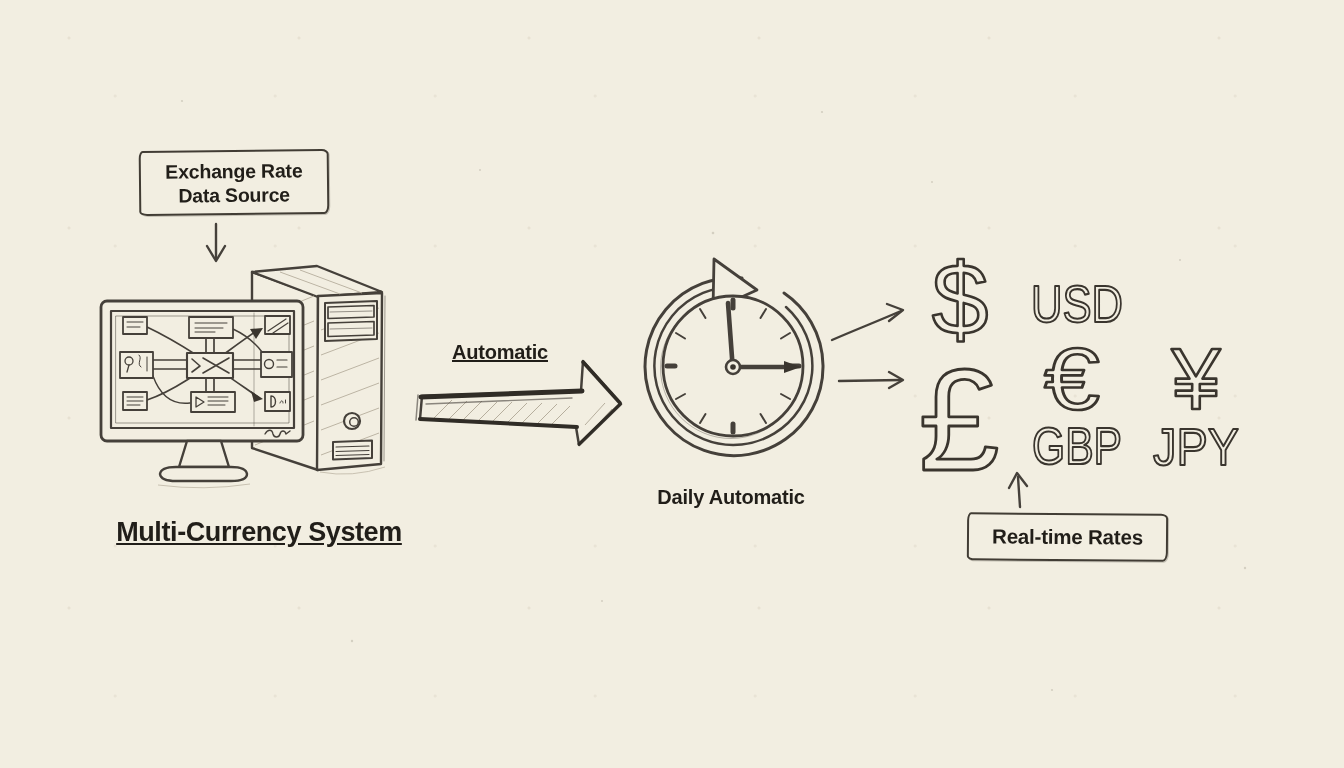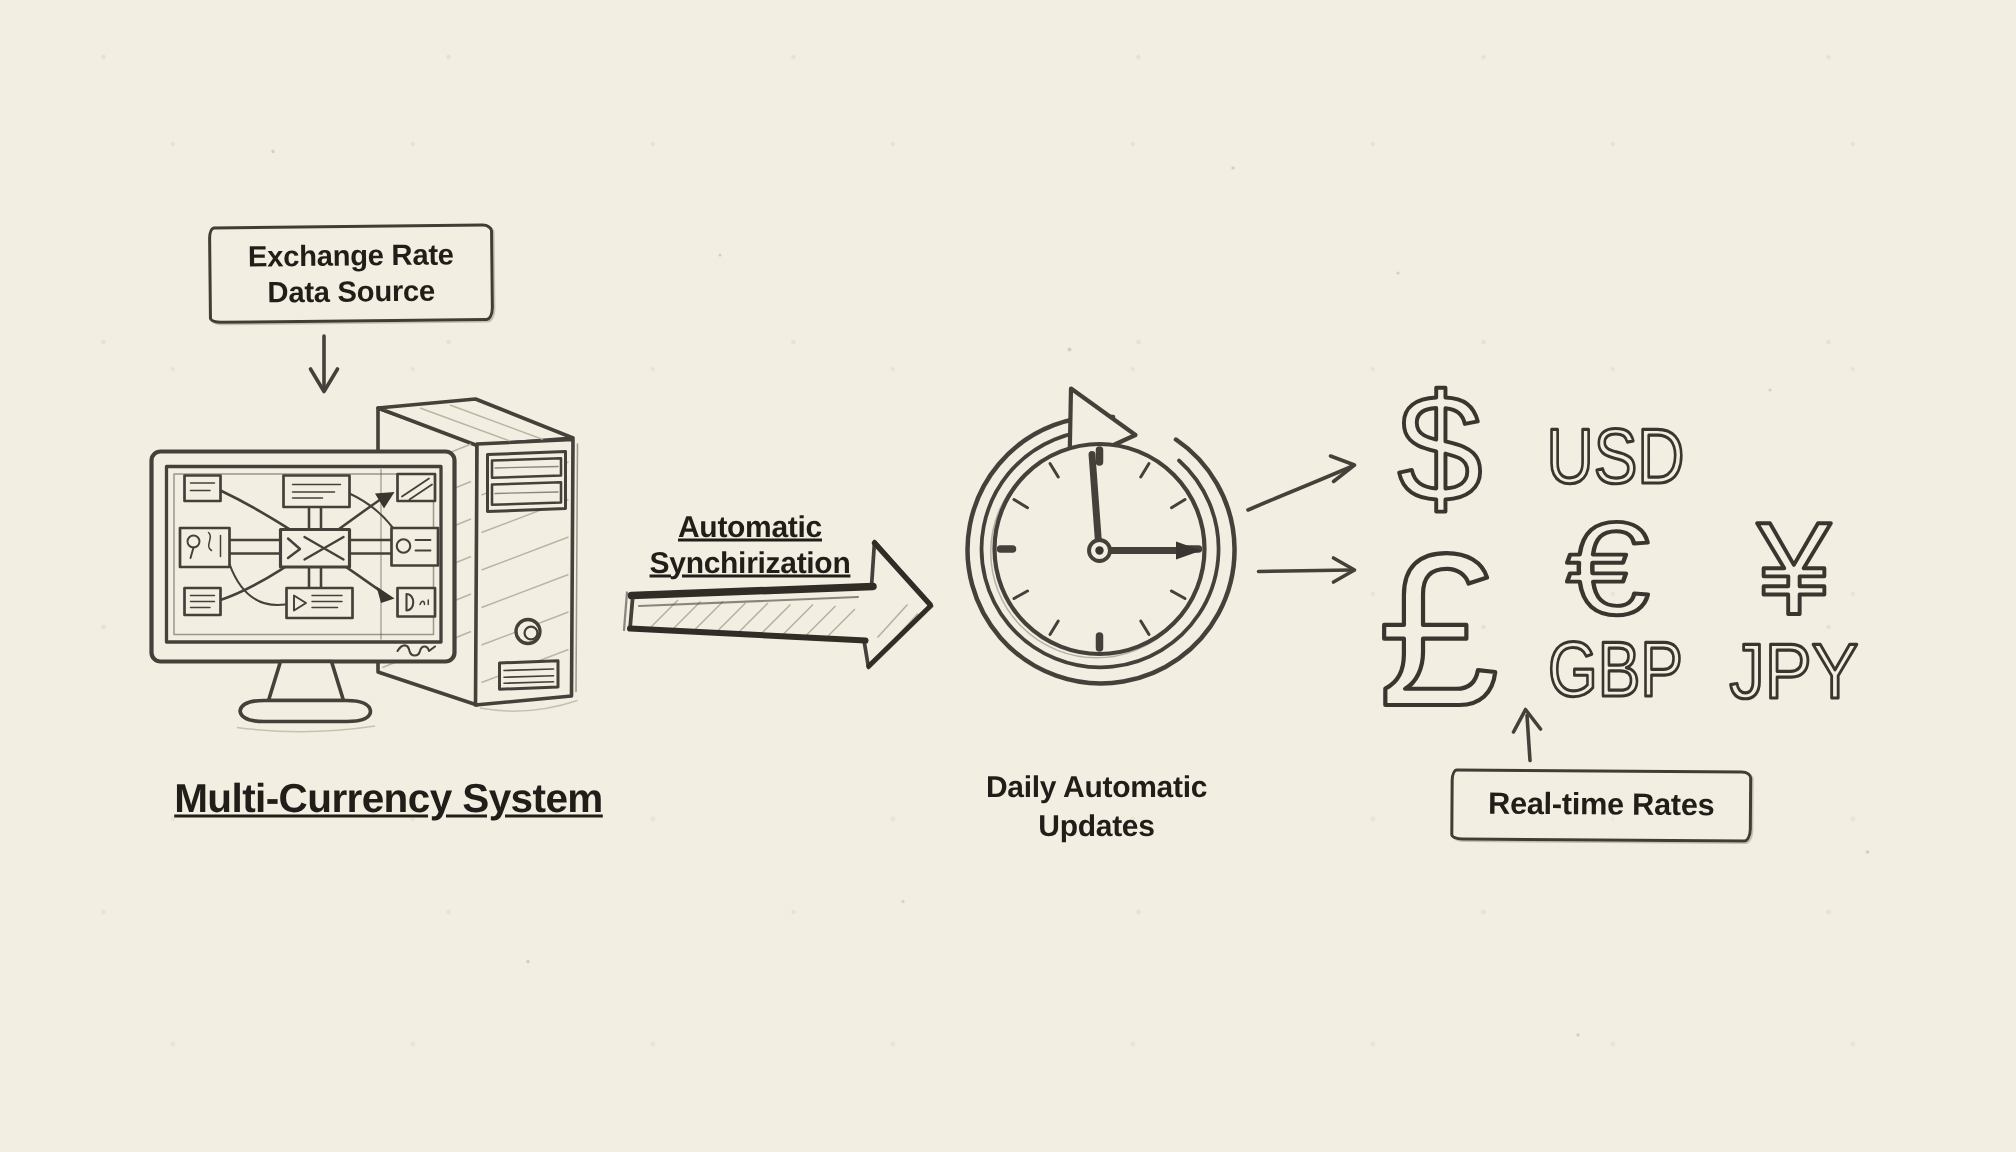--- a/index.html
+++ b/index.html
@@ -27,21 +27,21 @@
     border:2px solid #413c34;
     border-radius:4px 7px 5px 8px / 8px 5px 9px 4px;
     display:flex; flex-direction:column; align-items:center; justify-content:center;
     background:rgba(242,238,225,.5);
     box-shadow:1px 1px 0 rgba(65,60,52,.25);
   }
   .src-box{ left:139px; top:150px; width:190px; height:65px; transform:rotate(-0.6deg); font-size:19.5px; line-height:24px; }
   .rates-box{ left:967px; top:513px; width:201px; height:48px; transform:rotate(0.4deg); font-size:20.5px; line-height:24px; }
   .sys-label{ left:92px; top:517px; width:334px; font-size:27px; white-space:nowrap; letter-spacing:-0.4px;text-decoration:underline; }
   .sync-label{ left:405px; top:341px; width:190px; font-size:20px; line-height:23.5px;text-decoration:underline; }
-  .upd-label{ left:624px; top:484px; width:214px; font-size:20px; line-height:26px;margin-top:28px; }
+  .upd-label{ left:624px; top:484px; width:214px; font-size:20px; line-height:26px; }
 
   .pencil{ stroke:#45403a; fill:none; stroke-linecap:round; stroke-linejoin:round; }
   .pfill{ fill:#f2eee1; stroke:#45403a; stroke-linecap:round; stroke-linejoin:round; }
   .hatch{ stroke:#b6ae9d; fill:none; stroke-width:1; }
   .inkfill{ fill:#3a352e; stroke:none; }
   text.outline{
     font-family:"Liberation Sans","DejaVu Sans",sans-serif;
     fill:none; stroke:#3a352e; stroke-linejoin:round;
   }
 </style>
@@ -248,25 +248,23 @@
 
 <div class="abs sketch-box src-box label">
   <span>Exchange Rate</span>
   <span>Data Source</span>
 </div>
 
 <div class="abs label sys-label">Multi-Currency System</div>
 
 <div class="abs label sync-label">
   <div>Automatic</div>
-  <div>Synchirization</div>
 </div>
 
 <div class="abs label upd-label">
   <div>Daily Automatic</div>
-  <div>Updates</div>
 </div>
 
 <div class="abs sketch-box rates-box label">
   <span>Real-time Rates</span>
 </div>
 
 </div>
 
 </body></html>

